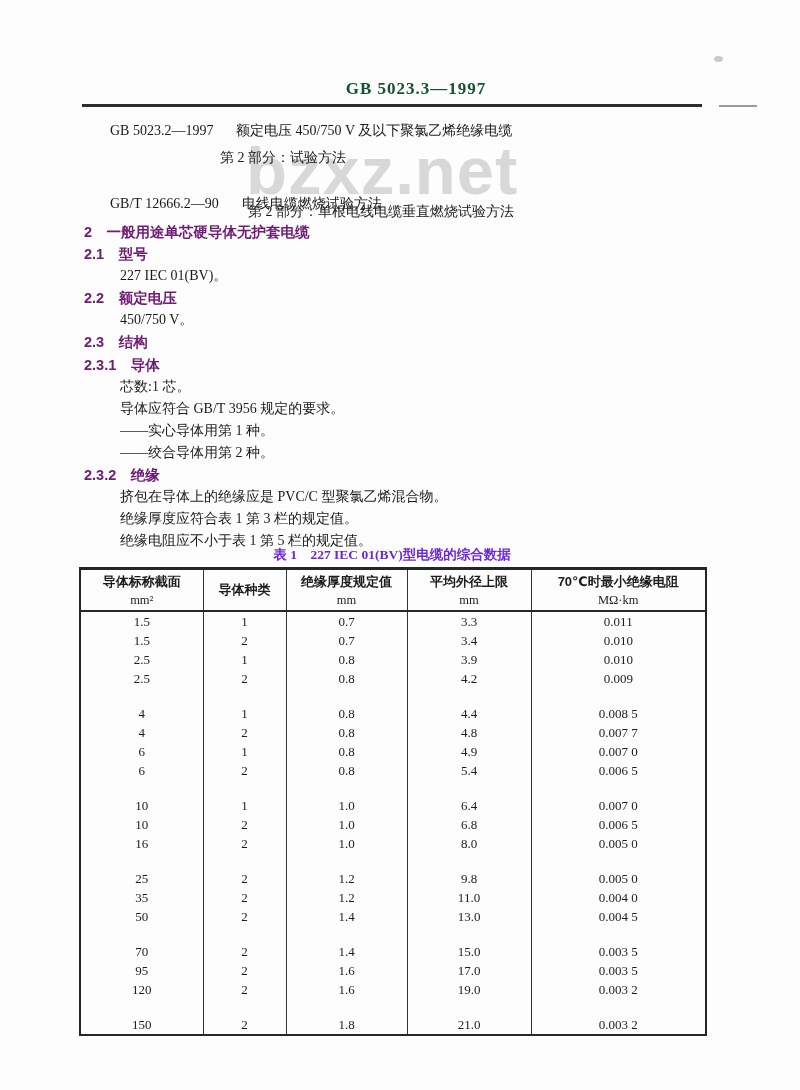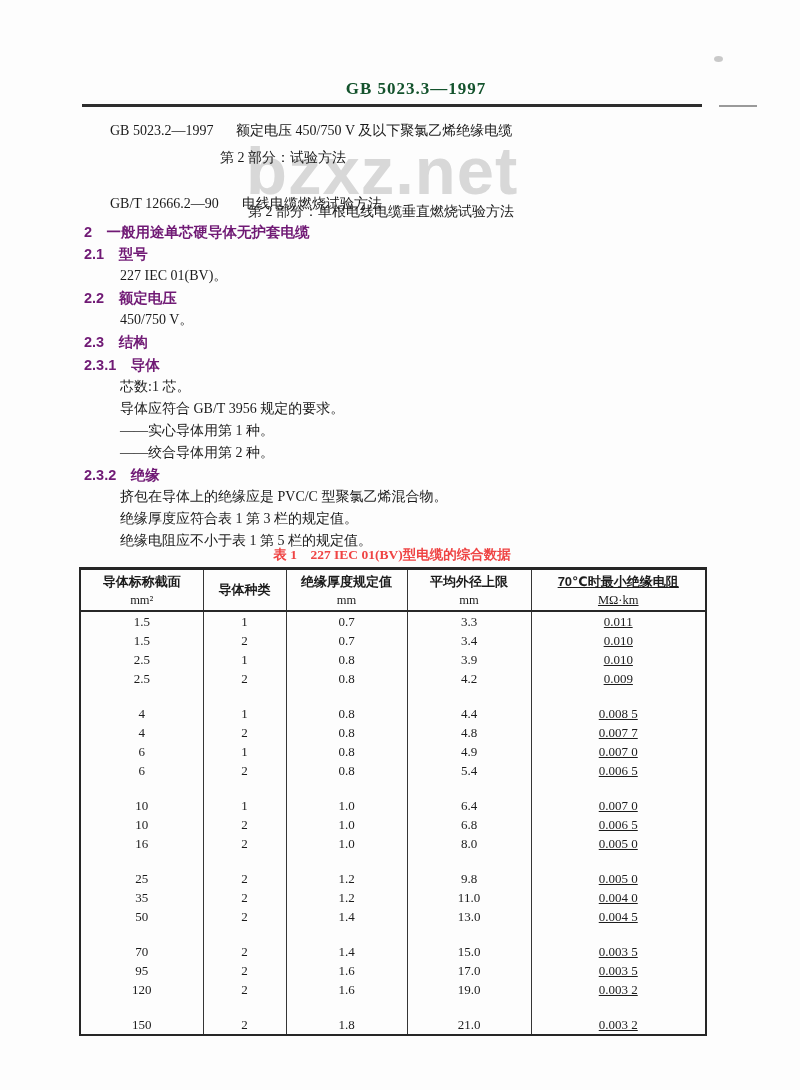--- a/index.html
+++ b/index.html
@@ -25,36 +25,36 @@
   .w2{width:132px;margin-top:20px;}
   .sec{position:absolute;left:0;top:221px;width:100%;font-size:14px;}
   .sec .ln{height:22.1px;line-height:22.1px;white-space:nowrap;}
   .sec .h{
     padding-left:84px;font-weight:bold;font-size:14.5px;
     font-family:"Liberation Sans","DejaVu Sans",sans-serif;color:#701a75;
   }
   .sec .p{padding-left:120px;}
   .table-caption{
     position:absolute;top:546px;left:79px;width:626px;text-align:center;
-    font-size:13.5px;font-weight:600;color:#ef4444;
+    font-size:13.5px;font-weight:600;color:#6d28d9;
   }
   .tblwrap{position:absolute;left:79px;top:567px;}
   table.spec{
     border-collapse:collapse;table-layout:fixed;width:626px;font-size:13px;color:#1c1c1c;
     border:2px solid #262626;border-top-width:3px;
   }
   table.spec col.c1{width:123px;}
   table.spec col.c2{width:83px;}
   table.spec col.c3{width:121px;}
   table.spec col.c4{width:124px;}
   table.spec col.c5{width:175px;}
   table.spec th,table.spec td{
     border-right:1px solid #353535;padding:0;text-align:center;vertical-align:middle;
   }
-  table.spec th:last-child,table.spec td:last-child{border-right:none;text-decoration:underline;}
+  table.spec th:last-child,table.spec td:last-child{border-right:none;}
   table.spec thead th{
     border-bottom:2px solid #282828;height:40px;
     font-family:"Liberation Sans","DejaVu Sans",sans-serif;font-weight:bold;font-size:13px;
   }
   .th2{font-family:"Liberation Serif","DejaVu Serif",serif;font-weight:normal;font-size:12.5px;margin-top:2px;}
   .th2:empty{display:none;}
   table.spec tbody td{height:19px;line-height:19px;font-family:"Liberation Serif","DejaVu Serif",serif;}
   table.spec tr.sp td{height:16px;line-height:16px;}
 </style>
 </head>

